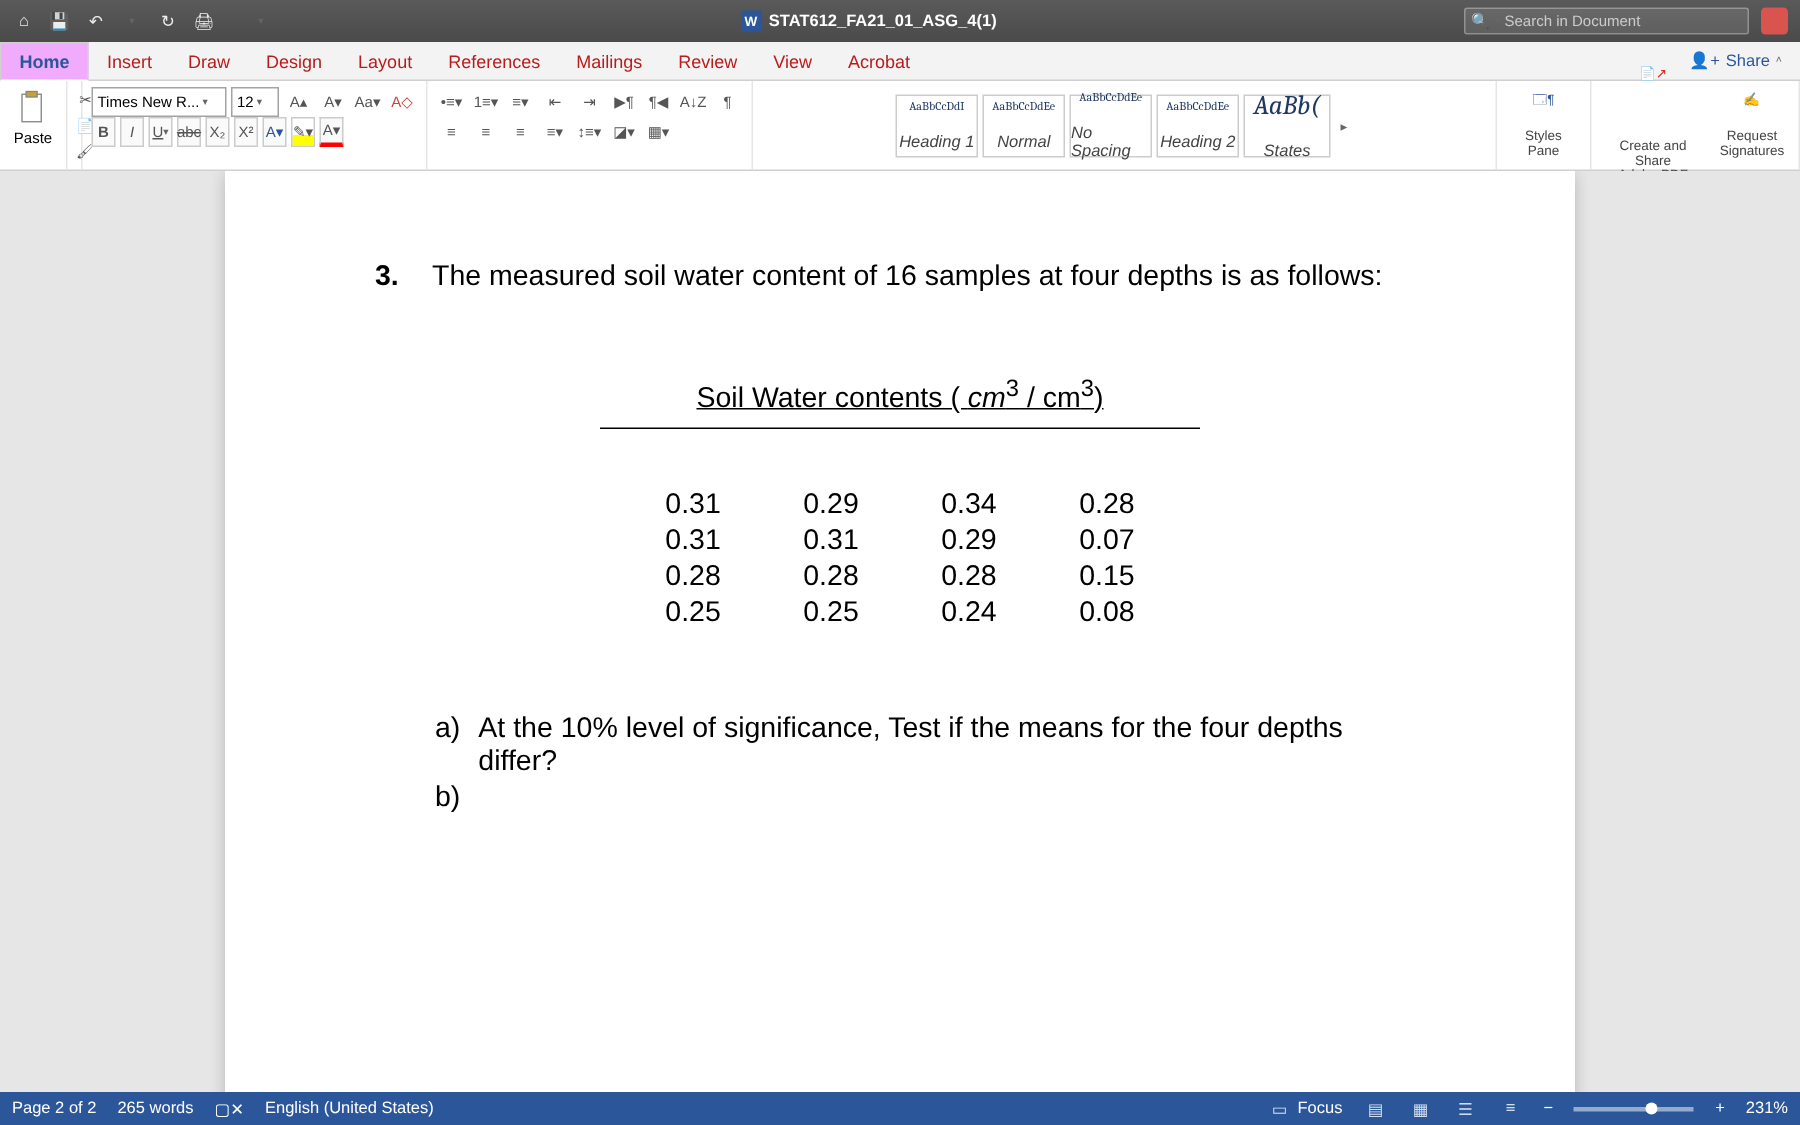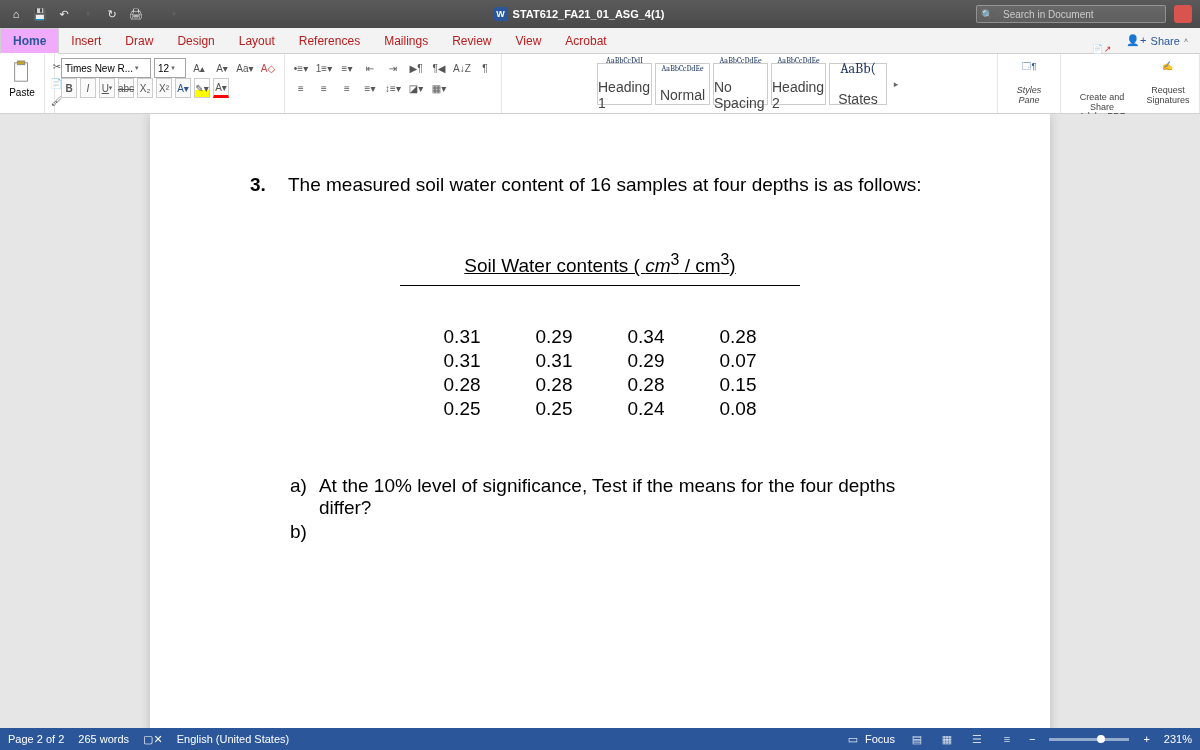--- a/index.html
+++ b/index.html
@@ -34,22 +34,22 @@
   .paste-big svg { width: 22px; height: 26px; }
   .font-select { height: 20px; border: 1px solid #a3a3a3; background: #fff; padding: 0 3px; font-size: 10px; display: flex; align-items: center; gap: 2px; }
   .font-select.name { width: 90px; }
   .font-select.size { width: 32px; }
   .caret { font-size: 7px; color: #666; }
   
   .styles-gallery { display: flex; gap: 3px; align-items: center; }
   .style-item { width: 55px; height: 42px; border: 1px solid #ccc; background: #fff; display: flex; flex-direction: column; align-items: center; justify-content: center; font-size: 8px; cursor: pointer; }
   .style-item.title { width: 58px; }
   .style-preview { font-family: Cambria, serif; color: #1f3864; }
-  .style-preview.big { font-size: 14px; }
-  .style-label { font-size: 14px; color: #444; margin-top: 14px; }
+  .style-preview.big { font-size: 18px; font-style: italic; }
+  .style-label { font-size: 11px; color: #444; margin-top: 14px; font-style: italic; }
   .style-arrow { width: 12px; display: flex; align-items: center; justify-content: center; color: #666; font-size: 9px; }
   
   .ribbon-btn-vert { width: 50px; display: flex; flex-direction: column; align-items: center; justify-content: center; gap: 2px; font-size: 9px; color: #444; text-align: center; line-height: 1.1; cursor: pointer; }
   .ribbon-btn-vert svg, .ribbon-btn-vert .bigicon { width: 22px; height: 22px; }
   
   
   .doc-area { height: 614px; background: #e6e6e6; position: relative; overflow: hidden; }
   .page { position: absolute; left: 50%; transform: translateX(-50%); top: 0; width: 900px; background: #fff; box-shadow: 0 2px 10px rgba(0,0,0,0.2); padding: 60px 100px 100px; font-family: 'Times New Roman', serif; font-size: 19px; color: #000; height: 800px; }
   
   .q-line { display: flex; gap: 18px; margin-bottom: 55px; }
@@ -214,21 +214,21 @@
       <div class="style-item title">
           <span class="style-preview big">AaBb(</span>
           <span class="style-label">States</span>
         </div>
       <div class="style-arrow">▸</div>
     </div>
   </div>
   <div class="rgroup" style="flex-direction:row;gap:4px;">
     <div class="ribbon-btn-vert">
       <div class="bigicon" style="color:#2b579a;">🗔¶</div>
-      <span style="white-space:pre-line;font-style:italic;">Styles
+      <span style="white-space:pre-line;">Styles
 Pane</span>
     </div>
   </div>
   <div class="rgroup" style="flex-direction:row;gap:6px;">
     <div class="ribbon-btn-vert" style="width:70px;">
       <div class="bigicon" style="color:#d93025;">📄↗</div>
       <span style="white-space:pre-line;margin-top:36px;">Create and Share
 Adobe PDF</span>
     </div>
     <div class="ribbon-btn-vert">

